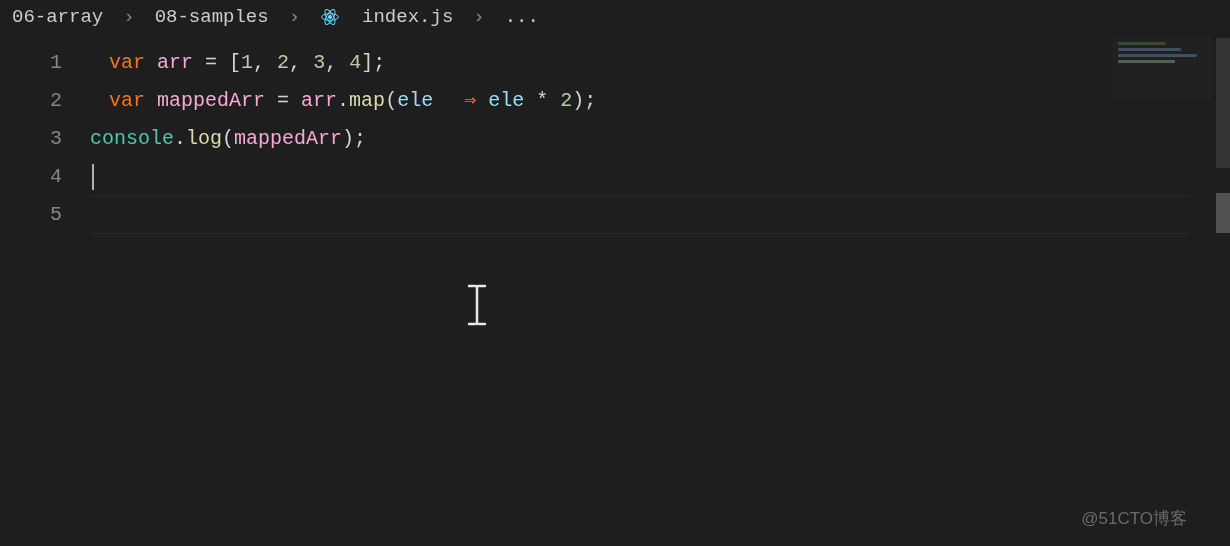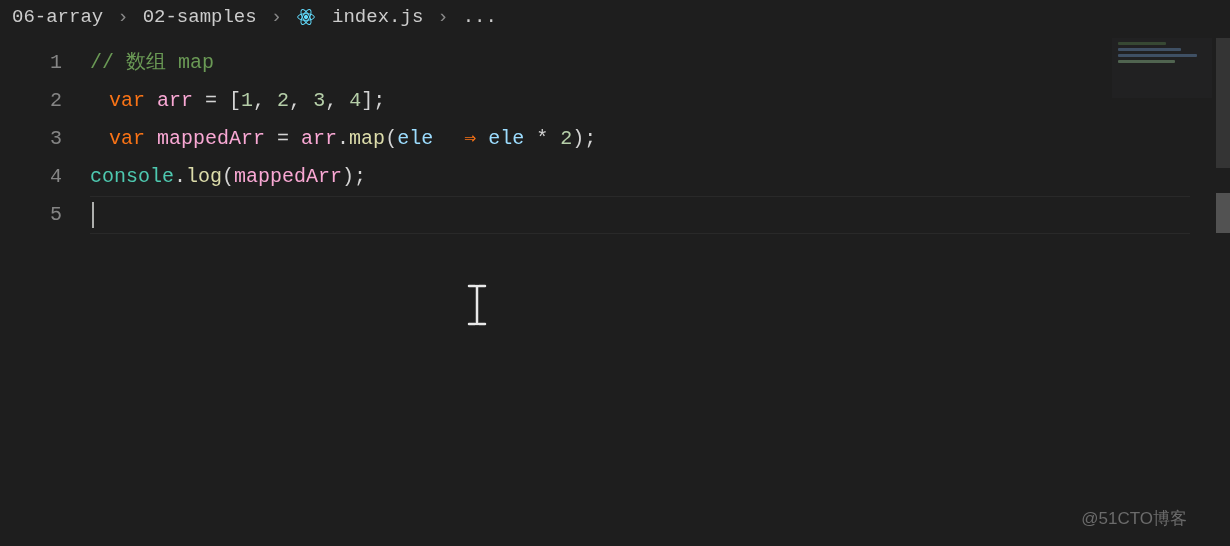--- a/index.html
+++ b/index.html
@@ -12,21 +12,21 @@
       color: #d4d4d4;
       overflow: hidden;
       position: relative;
     }
     .breadcrumb {
       display: flex;
       align-items: center;
       padding: 6px 12px;
       color: #a0a0a0;
       font-size: 19px;
-      gap: 14px;
+      gap: 20px;
       background: #1e1e1e;
     }
     .breadcrumb .sep { color: #888; }
     .breadcrumb .react-icon {
       display: inline-flex;
       align-items: center;
       margin-right: 2px;
     }
     .breadcrumb .item { color: #cccccc; }
     .editor-container {
@@ -138,21 +138,21 @@
       font-size: 17px;
       font-family: sans-serif;
     }
   </style>
 </head>
 <body>
 
 <div class="breadcrumb">
   <span class="item">06-array</span>
   <span class="sep">›</span>
-  <span class="item">02-samples</span>
+  <span class="item">08-samples</span>
   <span class="sep">›</span>
   <span class="react-icon">
     <svg width="20" height="20" viewBox="0 0 24 24" fill="none" stroke="#61dafb" stroke-width="1.2">
       <circle cx="12" cy="12" r="2" fill="#61dafb"></circle>
       <ellipse cx="12" cy="12" rx="10" ry="4"></ellipse>
       <ellipse cx="12" cy="12" rx="10" ry="4" transform="rotate(60 12 12)"></ellipse>
       <ellipse cx="12" cy="12" rx="10" ry="4" transform="rotate(120 12 12)"></ellipse>
     </svg>
   </span>
   <span class="item">index.js</span>
@@ -163,21 +163,20 @@
 <div class="editor-container">
   <div class="gutter">
     <div class="ln">1</div>
     <div class="ln">2</div>
     <div class="ln">3</div>
     <div class="ln">4</div>
     <div class="ln">5</div>
   </div>
   <div class="code-area">
     <div class="current-line"></div>
-    <div class="code-line"><span class="tok-comment">// 数组 map</span></div>
     <div class="code-line"><span class="tok-keyword">var</span><span class=""> </span><span class="tok-var">arr</span><span class="tok-punct"> = [</span><span class="tok-num">1</span><span class="tok-punct">, </span><span class="tok-num">2</span><span class="tok-punct">, </span><span class="tok-num">3</span><span class="tok-punct">, </span><span class="tok-num">4</span><span class="tok-punct">];</span></div>
     <div class="code-line"><span class="tok-keyword">var</span><span class=""> </span><span class="tok-var">mappedArr</span><span class="tok-punct"> = </span><span class="tok-var">arr</span><span class="tok-punct">.</span><span class="tok-prop">map</span><span class="tok-punct">(</span><span class="tok-param">ele</span><span class="tok-keyword"> ⇒ </span><span class="tok-param">ele</span><span class="tok-op"> * </span><span class="tok-num">2</span><span class="tok-punct">);</span></div>
     <div class="code-line"><span class="tok-obj">console</span><span class="tok-punct">.</span><span class="tok-prop">log</span><span class="tok-punct">(</span><span class="tok-var">mappedArr</span><span class="tok-punct">);</span></div>
     <div class="code-line"><span class="cursor"></span></div>
     <div class="text-cursor-svg">
       <svg width="24" height="42" viewBox="0 0 24 42">
         <path d="M4 2 L10 2 M14 2 L20 2 M12 2 L12 40 M4 40 L10 40 M14 40 L20 40" stroke="#e8e8e8" stroke-width="2.5" stroke-linecap="round" fill="none"></path>
       </svg>
     </div>
   </div>

